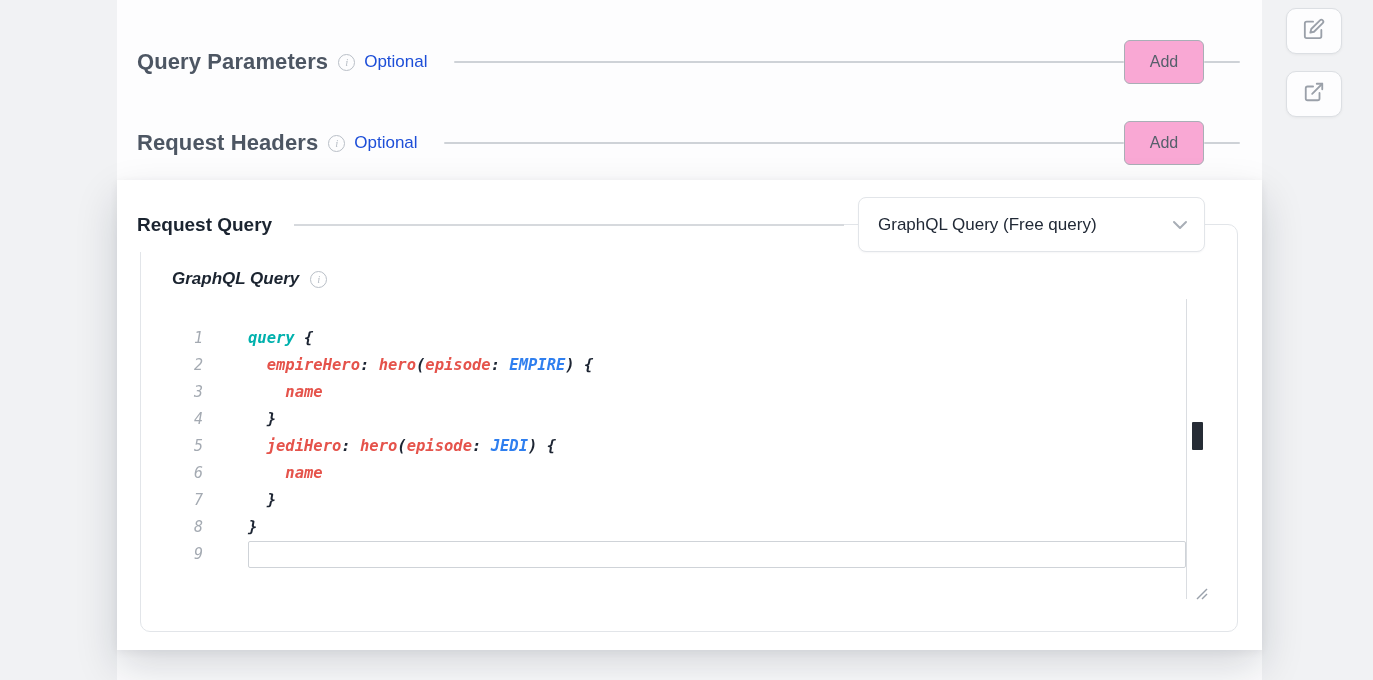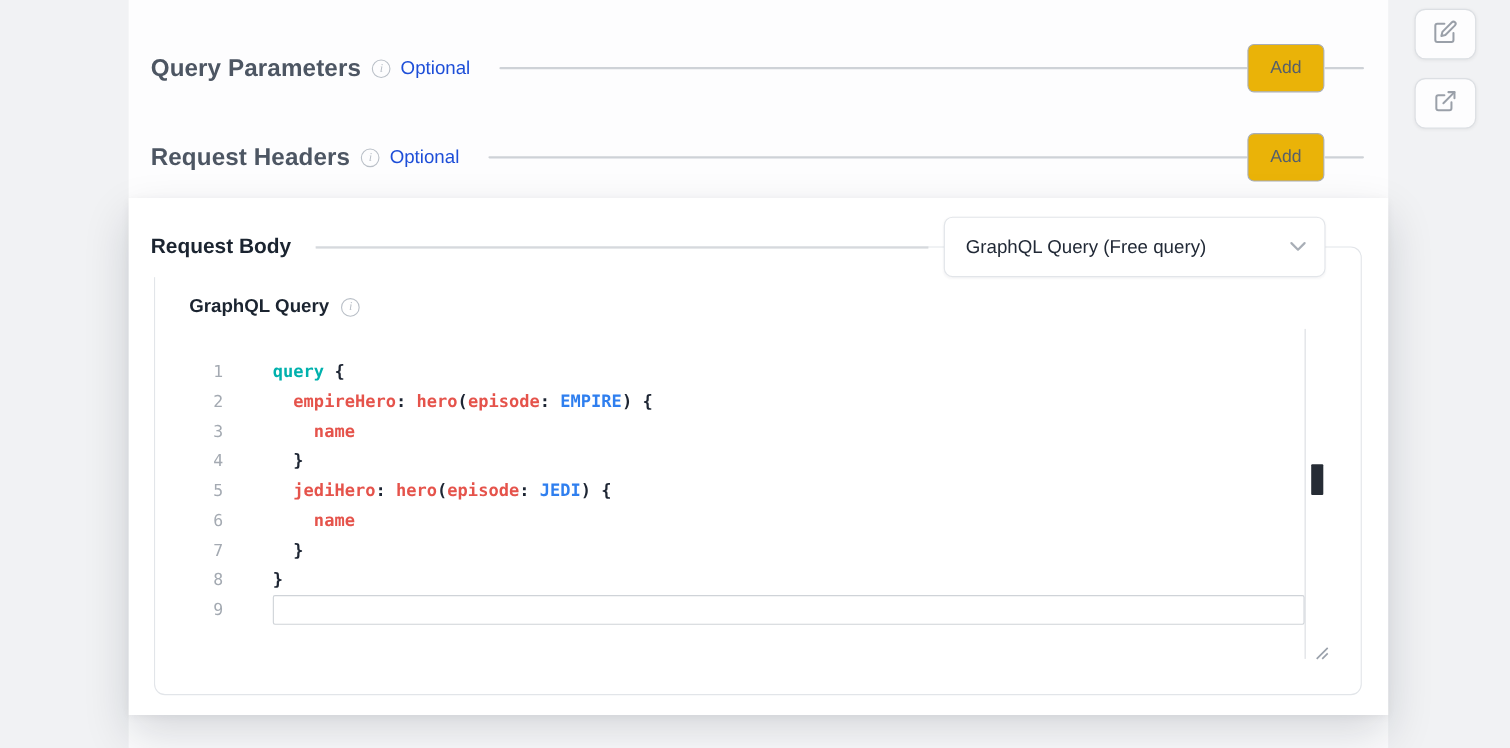--- a/index.html
+++ b/index.html
@@ -34,22 +34,22 @@
     color:#b9bfc7; display:inline-flex; align-items:center; justify-content:center;
     font-size:11px; font-family:"Liberation Serif", serif; font-style:italic;
     margin-left:10px; flex:none;
   }
   .info-icon::after { content:"i"; }
   .optional { font-size:17px; color:#1d4ed8; margin-left:9px; white-space:nowrap; }
   .hline { height:2px; background:#ced2d7; border-radius:1px; }
   .hline.flex { flex:1; margin-left:26px; }
   .hline.short { width:36px; flex:none; }
   .add-btn {
-    flex:none; width:70px; height:44px; border:1px solid #a9aeb6; border-radius:6px;
-    background:#eab308; color:#565f6b; font-size:16px; font-weight:500;
+    flex:none; width:80px; height:44px; border:1px solid #a9aeb6; border-radius:6px;
+    background:#f9a8d4; color:#565f6b; font-size:16px; font-weight:500;
     font-family:"Liberation Sans", sans-serif; cursor:pointer;
   }
 
   
   .fab {
     position:absolute; left:1286px; width:56px; height:46px;
     background:#fdfdfe; border:1px solid #dcdfe3; border-radius:10px;
     display:flex; align-items:center; justify-content:center;
     box-shadow:0 1px 3px rgba(0,0,0,.05); cursor:pointer;
   }
@@ -58,21 +58,21 @@
   .fab svg { stroke:#9aa0a9; fill:none; stroke-width:2; stroke-linecap:round; stroke-linejoin:round; }
 
   
   .modal {
     position:absolute; left:117px; top:180px; width:1145px; height:470px;
     background:#ffffff; z-index:10;
     box-shadow:0 18px 40px rgba(15,23,42,.16), 0 2px 8px rgba(15,23,42,.06);
   }
   .editor-container {
     position:absolute; left:23px; top:44px; width:1098px; height:408px;
-    border:1px solid #e2e5e9; border-radius:10px; background:#fff; z-index:1;
+    border:1px solid #e2e5e9; border-radius:10px; background:#fff; z-index:1;font-style:italic;
   }
   .rb-header {
     position:absolute; left:20px; right:57px; top:17px; height:55px;
     display:flex; align-items:center; z-index:2;
   }
   .rb-title {
     font-size:19px; font-weight:700; color:#1b2430; background:#fff;
     height:55px; display:flex; align-items:center; padding-right:22px; white-space:nowrap;
   }
   .rb-line { flex:1; height:2px; background:#d6d9dd; }
@@ -200,21 +200,21 @@
         <svg width="13" height="13" viewBox="0 0 13 13">
           <line x1="12" y1="2" x2="2" y2="12"></line>
           <line x1="12" y1="7" x2="7" y2="12"></line>
         </svg>
       </div>
     </div>
 
   </div>
 
   <div class="rb-header">
-    <span class="rb-title">Request Body</span>
+    <span class="rb-title">Request Query</span>
     <span class="rb-line"></span>
     <div class="select">
       <span class="select-value">GraphQL Query (Free query)</span>
       <span>
         <svg width="16" height="10" viewBox="0 0 16 10">
           <polyline points="2 2 8 8 14 2"></polyline>
         </svg>
       </span>
     </div>
   </div>

